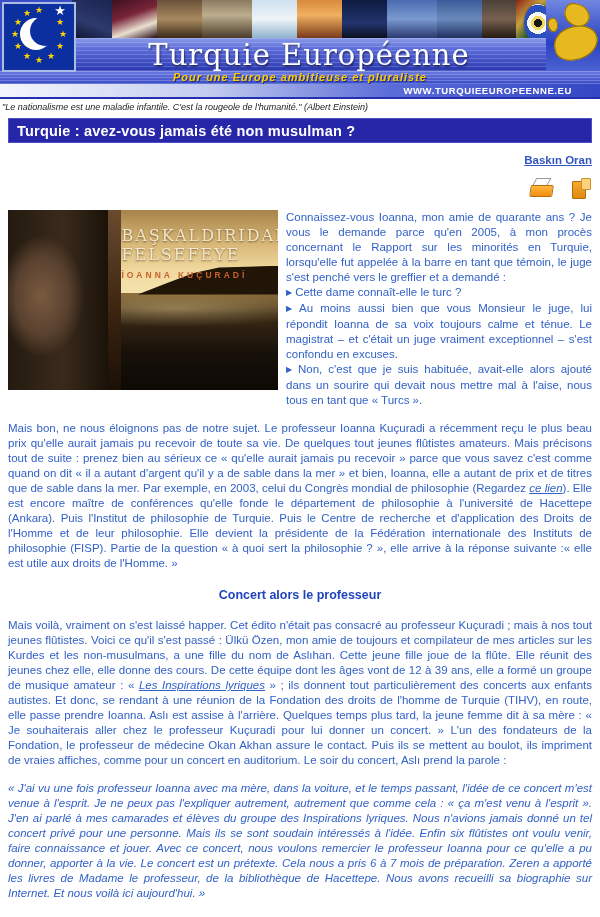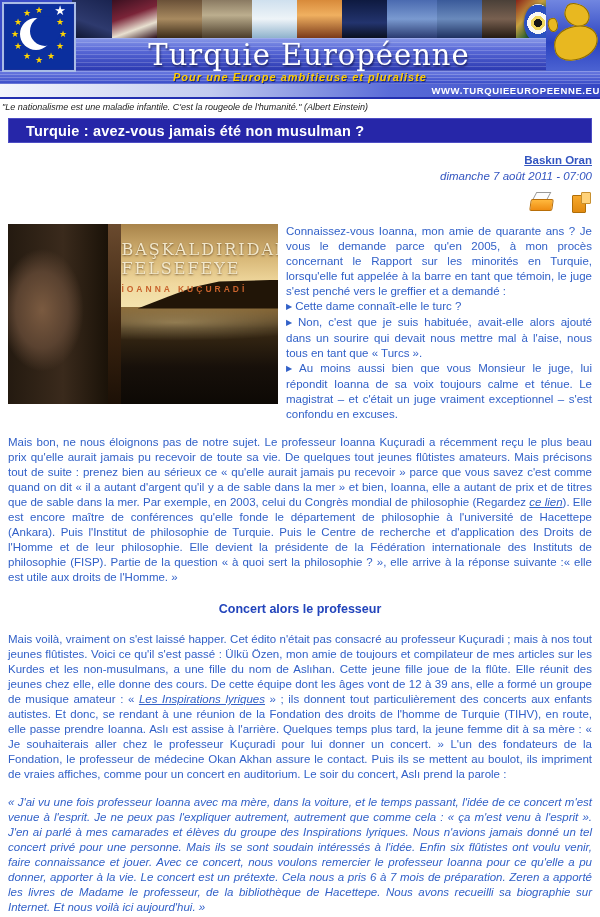--- a/index.html
+++ b/index.html
@@ -37,36 +37,36 @@
     text-shadow:1px 2px 2px rgba(0,0,40,.55);white-space:nowrap;}
   .tagline-band{position:absolute;left:0;top:71px;width:600px;height:13px;
     background:repeating-linear-gradient(180deg,rgba(255,255,255,.22) 0 1px,rgba(255,255,255,0) 1px 3px),
       linear-gradient(180deg,#6a7ae0,#3a4cc8);
     display:flex;align-items:center;justify-content:center;}
   .tagline{font-size:11px;font-weight:bold;font-style:italic;color:#ffcc00;letter-spacing:1px;
     text-shadow:1px 1px 0 #1a2a80;white-space:nowrap;line-height:11px;text-align:center;}
   .url-bar{position:absolute;left:0;top:84px;width:600px;height:13px;
     background:linear-gradient(90deg,#f4f6fc 0%,#c2cbef 35%,#5a6cd8 65%,#3547c4 100%);
     display:flex;align-items:center;justify-content:flex-end;}
-  .url-text{font-size:9.5px;font-weight:bold;color:#fff;letter-spacing:.6px;line-height:10px;}
+  .url-text{font-size:9.5px;font-weight:bold;color:#fff;letter-spacing:.6px;padding-right:28px;line-height:10px;}
   .europe-map{position:absolute;right:0;top:0;width:54px;height:71px;z-index:4;
     background:linear-gradient(180deg,#7186e0,#2a42c0 60%,#4c63d2);overflow:hidden;}
   .land{position:absolute;background:#e8b820;box-shadow:0 0 0 1px #8a6a00 inset;}
   .land.a{left:18px;top:4px;width:26px;height:22px;border-radius:40% 60% 50% 60%;transform:rotate(18deg);}
   .land.b{left:8px;top:26px;width:44px;height:34px;border-radius:55% 45% 60% 40%;transform:rotate(-8deg);}
   .land.c{left:2px;top:18px;width:10px;height:14px;border-radius:50% 40% 60% 50%;transform:rotate(-15deg);}
 
   
   .quote-bar{padding:3px 2px 4px 2px;font-size:9px;font-style:italic;color:#222;}
 
   
   .main{padding:0 8px;}
   .article-title-bar{margin-top:2px;height:23px;background:#2626a8;border:1px solid #4d4dc4;
     display:flex;align-items:center;}
-  .article-title{color:#fff;font-weight:bold;font-size:14.5px;padding-left:17px;letter-spacing:.2px;}
+  .article-title{color:#fff;font-weight:bold;font-size:14.5px;padding-left:8px;letter-spacing:.2px;}
   .byline{margin-top:7px;text-align:right;}
   .author-link{color:#3355c0;font-weight:bold;font-size:11.5px;text-decoration:underline;cursor:pointer;}
   .date-line{color:#3355c0;font-style:italic;font-size:11.5px;margin-top:2px;}
   .icons-row{margin:10px 0 12px 0;display:flex;justify-content:flex-end;gap:16px;align-items:flex-end;}
   .icon-print{position:relative;width:26px;height:20px;cursor:pointer;}
   .icon-print .sheet{position:absolute;left:6px;top:0;width:13px;height:7px;background:#fdfdfd;border:1px solid #999;transform:skewX(-28deg);}
   .icon-print .body{position:absolute;left:2px;top:7px;width:21px;height:10px;border-radius:2px;
     background:linear-gradient(180deg,#ffb83d,#ef8d12);border:1px solid #b86e08;transform:skewX(-8deg);}
   .icon-docs{position:relative;width:22px;height:20px;cursor:pointer;}
   .icon-docs .back{position:absolute;left:2px;top:3px;width:12px;height:16px;background:linear-gradient(180deg,#f7a92c,#e08a10);border:1px solid #b06e08;border-radius:1px;}
@@ -158,21 +158,20 @@
 <div class="quote-bar">"Le nationalisme est une maladie infantile. C'est la rougeole de l'humanité." (Albert Einstein)</div>
 
 <div class="main">
 
   <div class="article-title-bar">
     <span class="article-title">Turquie : avez-vous jamais été non musulman ?</span>
   </div>
 
   <div class="byline">
     <a class="author-link">Baskın Oran</a>
-    <div class="date-line">dimanche 7 août 2011 - 07:00</div>
   </div>
 
   <div class="icons-row">
     <div class="icon-print">
       <div class="sheet"></div>
       <div class="body"></div>
     </div>
     <div class="icon-docs">
       <div class="back"></div>
       <div class="front"></div>
@@ -189,22 +188,22 @@
       <div class="frame"></div>
       <div class="cover-text">
         <div class="cover-title">BAŞKALDIRIDAN</div>
         <div class="cover-title">FELSEFEYE</div>
         <div class="cover-sub">İOANNA KUÇURADİ</div>
       </div>
     </div>
 
     <div class="lead">Connaissez-vous Ioanna, mon amie de quarante ans ? Je vous le demande parce qu'en 2005, à mon procès concernant le Rapport sur les minorités en Turquie, lorsqu'elle fut appelée à la barre en tant que témoin, le juge s'est penché vers le greffier et a demandé :</div>
     <div class="bullet"><span class="b-marker">▶</span><span>Cette dame connaît-elle le turc ?</span></div>
+    <div class="bullet"><span class="b-marker">▶</span><span>Au moins aussi bien que vous Monsieur le juge, lui répondit Ioanna de sa voix toujours calme et ténue. Le magistrat – et c'était un juge vraiment exceptionnel – s'est confondu en excuses.</span></div>
     <div class="bullet"><span class="b-marker">▶</span><span>Non, c'est que je suis habituée, avait-elle alors ajouté dans un sourire qui devait nous mettre mal à l'aise, nous tous en tant que « Turcs ».</span></div>
-    <div class="bullet"><span class="b-marker">▶</span><span>Au moins aussi bien que vous Monsieur le juge, lui répondit Ioanna de sa voix toujours calme et ténue. Le magistrat – et c'était un juge vraiment exceptionnel – s'est confondu en excuses.</span></div>
 
     <div class="para clear"><span>Mais bon, ne nous éloignons pas de notre sujet. Le professeur Ioanna Kuçuradi a récemment reçu le plus beau prix qu'elle aurait jamais pu recevoir de toute sa vie. De quelques tout jeunes flûtistes amateurs. Mais précisons tout de suite : prenez bien au sérieux ce « qu'elle aurait jamais pu recevoir » parce que vous savez c'est comme quand on dit « il a autant d'argent qu'il y a de sable dans la mer » et bien, Ioanna, elle a autant de prix et de titres que de sable dans la mer. Par exemple, en 2003, celui du Congrès mondial de philosophie (Regardez </span><a class="inline-link">ce lien</a><span>). Elle est encore maître de conférences qu'elle fonde le département de philosophie à l'université de Hacettepe (Ankara). Puis l'Institut de philosophie de Turquie. Puis le Centre de recherche et d'application des Droits de l'Homme et de leur philosophie. Elle devient la présidente de la Fédération internationale des Instituts de philosophie (FISP). Partie de la question « à quoi sert la philosophie ? », elle arrive à la réponse suivante :« elle est utile aux droits de l'Homme. »</span></div>
 
     <div class="section-heading">Concert alors le professeur</div>
 
     <div class="para" style="margin-top:0;"><span>Mais voilà, vraiment on s'est laissé happer. Cet édito n'était pas consacré au professeur Kuçuradi ; mais à nos tout jeunes flûtistes. Voici ce qu'il s'est passé : Ülkü Özen, mon amie de toujours et compilateur de mes articles sur les Kurdes et les non-musulmans, a une fille du nom de Aslıhan. Cette jeune fille joue de la flûte. Elle réunit des jeunes chez elle, elle donne des cours. De cette équipe dont les âges vont de 12 à 39 ans, elle a formé un groupe de musique amateur : « </span><a class="inline-link">Les Inspirations lyriques</a><span> » ; ils donnent tout particulièrement des concerts aux enfants autistes. Et donc, se rendant à une réunion de la Fondation des droits de l'homme de Turquie (TIHV), en route, elle passe prendre Ioanna. Aslı est assise à l'arrière. Quelques temps plus tard, la jeune femme dit à sa mère : « Je souhaiterais aller chez le professeur Kuçuradi pour lui donner un concert. » L'un des fondateurs de la Fondation, le professeur de médecine Okan Akhan assure le contact. Puis ils se mettent au boulot, ils impriment de vraies affiches, comme pour un concert en auditorium. Le soir du concert, Aslı prend la parole :</span></div>
 
     <div class="para italic-para">« J'ai vu une fois professeur Ioanna avec ma mère, dans la voiture, et le temps passant, l'idée de ce concert m'est venue à l'esprit. Je ne peux pas l'expliquer autrement, autrement que comme cela : « ça m'est venu à l'esprit ». J'en ai parlé à mes camarades et élèves du groupe des Inspirations lyriques. Nous n'avions jamais donné un tel concert privé pour une personne. Mais ils se sont soudain intéressés à l'idée. Enfin six flûtistes ont voulu venir, faire connaissance et jouer. Avec ce concert, nous voulons remercier le professeur Ioanna pour ce qu'elle a pu donner, apporter à la vie. Le concert est un prétexte. Cela nous a pris 6 à 7 mois de préparation. Zeren a apporté les livres de Madame le professeur, de la bibliothèque de Hacettepe. Nous avons recueilli sa biographie sur Internet. Et nous voilà ici aujourd'hui. »</div>
 
   </div>

